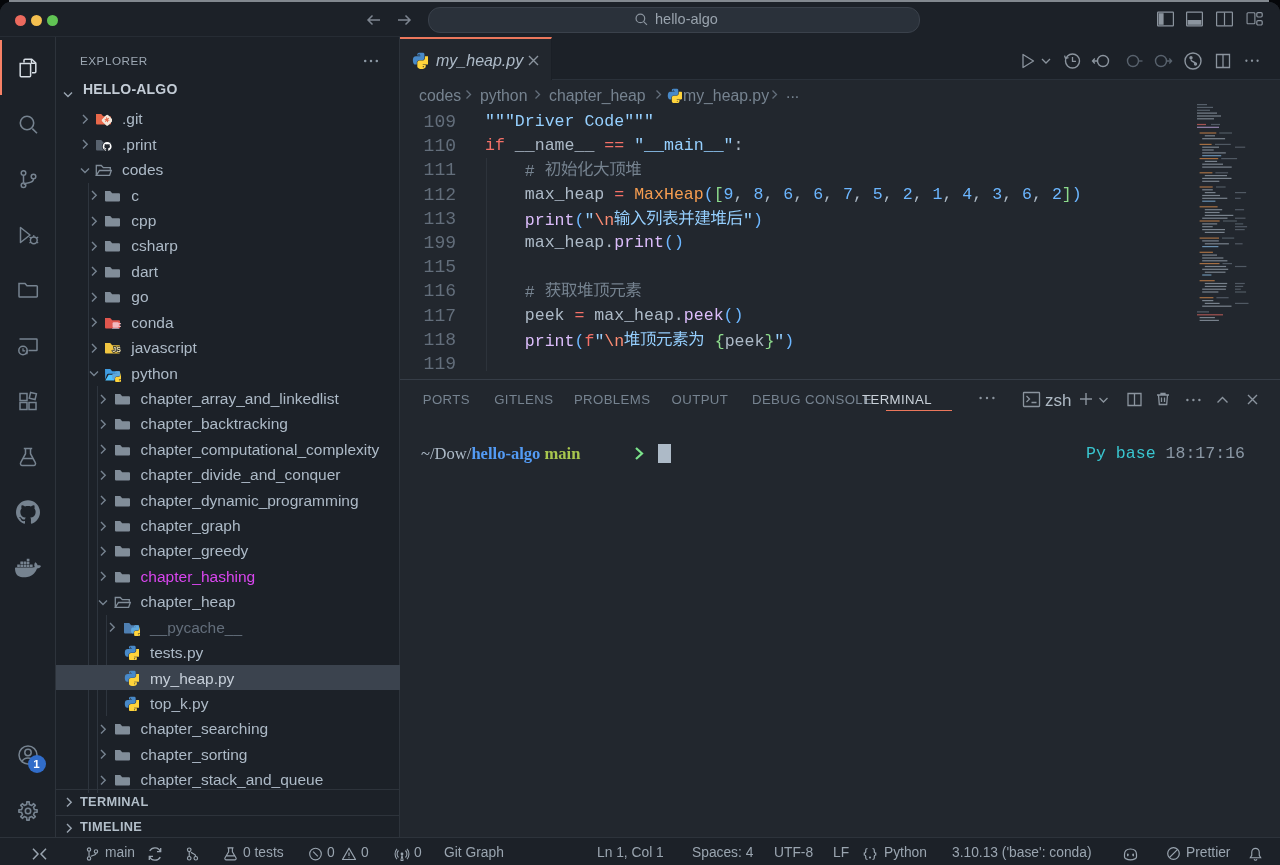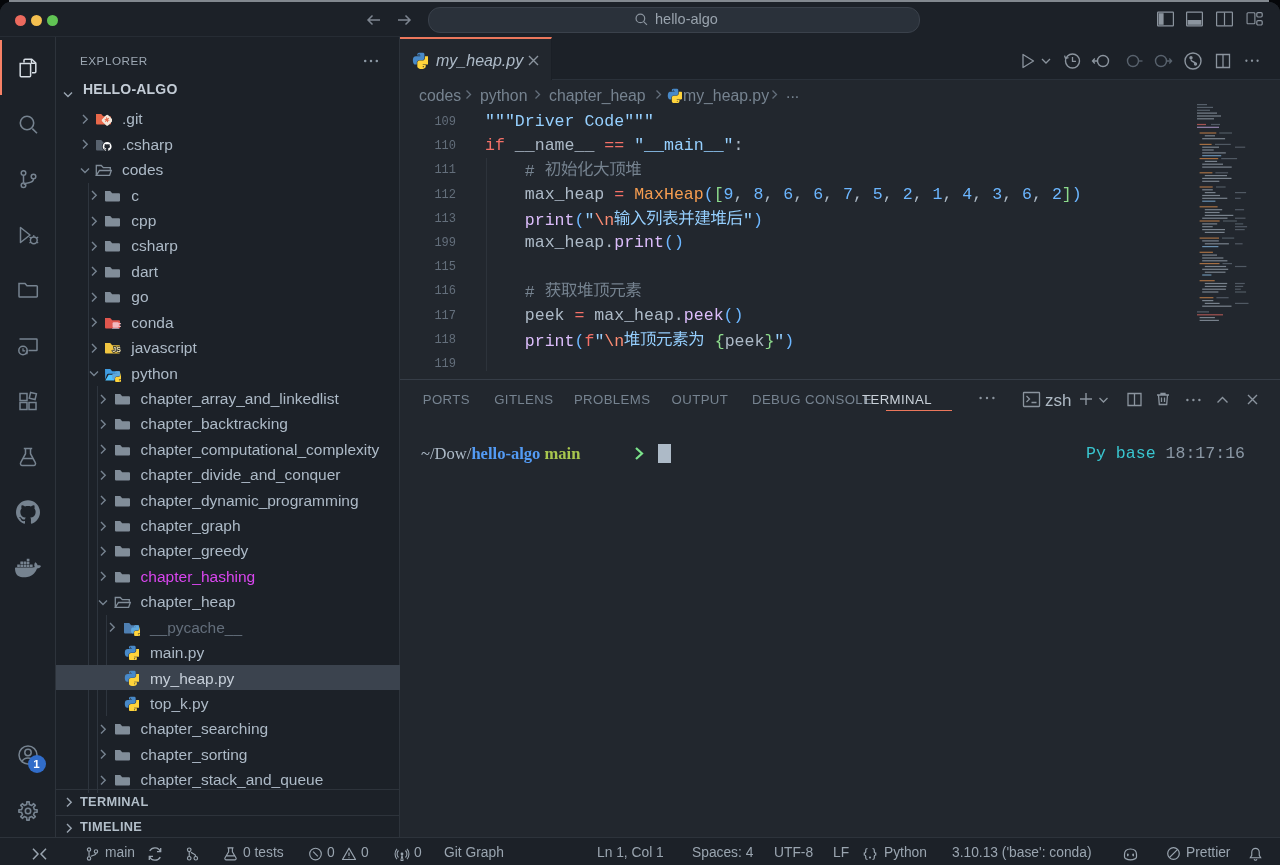--- a/index.html
+++ b/index.html
@@ -1,21 +1,21 @@
 <!DOCTYPE html>
 <html><head><meta charset="utf-8"><style>
 * { margin:0; padding:0; box-sizing:border-box; }
 html,body { width:1280px; height:865px; background:#05070a; overflow:hidden; font-family:"Liberation Sans",sans-serif; }
 .abs { position:absolute; }
 #win { position:absolute; left:0; top:2px; width:1280px; height:863px; background:#22272e; border-radius:11px 11px 0 0; }
 #titlebar { position:absolute; left:0; top:2px; width:1280px; height:35px; background:#1c2128; border-radius:11px 11px 0 0; border-bottom:1px solid #262c34; }
 #activity { position:absolute; left:0; top:37px; width:56px; height:800px; background:#1c2128; border-right:1px solid #2d333b; }
 #sidebar { position:absolute; left:56px; top:37px; width:344px; height:800px; background:#1c2128; border-right:1px solid #2d333b; font-size:15px; color:#adbac7; }
 .trow { position:absolute; left:0; width:344px; height:25.4px; }
-.gut { right:824px; width:50px; text-align:right; color:#636e7b; font-family:"Liberation Mono",monospace; font-size:12px; line-height:24.2px; }
+.gut { right:824px; width:50px; text-align:right; color:#636e7b; font-family:"Liberation Mono",monospace; font-size:18px; line-height:24.2px; }
 .code { font-family:"Liberation Mono",monospace; font-size:16.57px; line-height:24.2px; white-space:pre; }
 .code svg path { fill:currentColor; }
 #statusbar { position:absolute; left:0; top:837px; width:1280px; height:28px; background:#1c2128; border-top:1px solid #2d333b; }
 .sb { font-size:13.8px; color:#9aa5b0; }
 b { font-weight:700; }
 </style></head><body>
 <div id="win"></div>
 <div class="abs" style="left:9px;top:0;width:1260px;height:1.6px;background:#82888f"></div>
 <div id="titlebar"></div>
 <div class="abs" style="left:14.5px;top:15.2px;width:11px;height:11px;border-radius:50%;background:#ec6a5e"></div>
@@ -133,21 +133,21 @@
     <svg class="abs" style="left:78.5px;top:138.32px" width="12" height="12" viewBox="0 0 12 12">
       <path d="M4 2l4.2 4.2L4 10.4" fill="none" stroke="#768390" stroke-width="1.4"></path>
     </svg>
     <svg class="abs" style="left:95.0px;top:136.72px" width="17" height="16" viewBox="0 0 17 15">
       <path fill="#58626e" d="M1 2.5h5.2l2 2.2H15a1 1 0 011 1V12a1 1 0 01-1 1H2a1 1 0 01-1-1z"></path>
       <g transform="translate(7,3.6)">
         <circle cx="5" cy="5.3" r="5.1" fill="#22272e"></circle>
         <path fill="#fff" transform="translate(.7,.9) scale(0.37)" d="M12 .297c-6.63 0-12 5.373-12 12 0 5.303 3.438 9.8 8.205 11.385.6.113.82-.258.82-.577 0-.285-.01-1.04-.015-2.04-3.338.724-4.042-1.61-4.042-1.61C4.422 18.07 3.633 17.7 3.633 17.7c-1.087-.744.084-.729.084-.729 1.205.084 1.838 1.236 1.838 1.236 1.07 1.835 2.809 1.305 3.495.998.108-.776.417-1.305.76-1.605-2.665-.3-5.466-1.332-5.466-5.93 0-1.31.465-2.38 1.235-3.22-.135-.303-.54-1.523.105-3.176 0 0 1.005-.322 3.3 1.23.96-.267 1.98-.399 3-.405 1.02.006 2.04.138 3 .405 2.28-1.552 3.285-1.23 3.285-1.23.645 1.653.24 2.873.12 3.176.765.84 1.23 1.91 1.23 3.22 0 4.61-2.805 5.625-5.475 5.92.42.36.81 1.096.81 2.22 0 1.606-.015 2.896-.015 3.286 0 .315.21.69.825.57C20.565 22.092 24 17.592 24 12.297c0-6.627-5.373-12-12-12"></path>
       </g>
     </svg>
-    <span class="abs" style="left:122.0px;top:135.7px;color:#adbac7">.csharp</span>
+    <span class="abs" style="left:122.0px;top:135.7px;color:#adbac7">.print</span>
     <svg class="abs" style="left:78.5px;top:163.73999999999998px" width="12" height="12" viewBox="0 0 12 12">
       <path d="M2 4.5l4 4 4-4" fill="none" stroke="#768390" stroke-width="1.4"></path>
     </svg>
     <svg class="abs" style="left:95.0px;top:162.14px" width="17" height="16" viewBox="0 0 17 15">
       <path fill="none" stroke="#818d99" stroke-width="1.3" d="M1.3 12.8V3h5l2 2.2h7v2"></path>
       <path fill="none" stroke="#818d99" stroke-width="1.3" d="M4.5 8h11.8l-1.7 4.9H1.3z"></path>
     </svg>
     <span class="abs" style="left:122.0px;top:161.1px;color:#adbac7">codes</span>
     <svg class="abs" style="left:87.80000000000001px;top:189.16px" width="12" height="12" viewBox="0 0 12 12">
       <path d="M4 2l4.2 4.2L4 10.4" fill="none" stroke="#768390" stroke-width="1.4"></path>
@@ -292,21 +292,21 @@
         <path fill="#5fa8dc" d="M54.3 5c-10 0-18.8 1.6-18.8 9.2v9.9h20v3.5H24.9c-8 0-15 4.8-17.2 14-2.5 10.5-2.6 17 0 28 2 8.1 6.6 14 14.6 14h9.5V71.7c0-9.1 7.9-17.2 17.2-17.2h19.9c7.7 0 14-6.3 14-14V14.2C82.9 6.7 76.6 5 68.9 5zm-7.6 7.4c2.1 0 3.8 1.7 3.8 3.8s-1.7 3.7-3.8 3.7-3.8-1.6-3.8-3.7 1.7-3.8 3.8-3.8z"></path>
       </g>
     </svg>
     <span class="abs" style="left:149.9px;top:618.7px;color:#636e7b">__pycache__</span>
     <svg class="abs" style="left:123.9px;top:644.72px;" width="15.5" height="15.5" viewBox="0 0 110 110">
 <g>
         <path fill="#4889c8" d="M54.3 5c-10 0-18.8 1.6-18.8 9.2v9.9h20v3.5H24.9c-8 0-15 4.8-17.2 14-2.5 10.5-2.6 17 0 28 2 8.1 6.6 14 14.6 14h9.5V71.7c0-9.1 7.9-17.2 17.2-17.2h19.9c7.7 0 14-6.3 14-14V14.2C82.9 6.7 76.6 5 68.9 5zm-7.6 7.4c2.1 0 3.8 1.7 3.8 3.8s-1.7 3.7-3.8 3.7-3.8-1.6-3.8-3.7 1.7-3.8 3.8-3.8z"></path>
 <path fill="#ffd43b" d="M86.4 27.7v11.6c0 9.5-8.1 17.5-17.3 17.5H49.2c-7.6 0-13.9 6.5-13.9 14.1v26.4c0 7.5 6.5 11.9 13.9 14 8.8 2.6 17.2 3.1 28.3 0 7.1-2 14-6.2 14-14v-9.9h-20v-3.4h29.9c8 0 11-5.6 13.8-14 2.9-8.7 2.8-17 0-28-2-7.9-5.8-14-13.8-14zm-11.2 66.3c2.1 0 3.8 1.7 3.8 3.7 0 2.1-1.7 3.8-3.8 3.8s-3.8-1.7-3.8-3.8c0-2 1.7-3.7 3.8-3.7z"></path>
       </g>
     </svg>
-    <span class="abs" style="left:149.9px;top:644.1px;color:#adbac7">main.py</span>
+    <span class="abs" style="left:149.9px;top:644.1px;color:#adbac7">tests.py</span>
     <div class="abs" style="left:56px;top:664.7px;width:344px;height:25.4px;background:#3b434e"></div>
     <svg class="abs" style="left:123.9px;top:670.14px;" width="15.5" height="15.5" viewBox="0 0 110 110">
 <g>
         <path fill="#4889c8" d="M54.3 5c-10 0-18.8 1.6-18.8 9.2v9.9h20v3.5H24.9c-8 0-15 4.8-17.2 14-2.5 10.5-2.6 17 0 28 2 8.1 6.6 14 14.6 14h9.5V71.7c0-9.1 7.9-17.2 17.2-17.2h19.9c7.7 0 14-6.3 14-14V14.2C82.9 6.7 76.6 5 68.9 5zm-7.6 7.4c2.1 0 3.8 1.7 3.8 3.8s-1.7 3.7-3.8 3.7-3.8-1.6-3.8-3.7 1.7-3.8 3.8-3.8z"></path>
 <path fill="#ffd43b" d="M86.4 27.7v11.6c0 9.5-8.1 17.5-17.3 17.5H49.2c-7.6 0-13.9 6.5-13.9 14.1v26.4c0 7.5 6.5 11.9 13.9 14 8.8 2.6 17.2 3.1 28.3 0 7.1-2 14-6.2 14-14v-9.9h-20v-3.4h29.9c8 0 11-5.6 13.8-14 2.9-8.7 2.8-17 0-28-2-7.9-5.8-14-13.8-14zm-11.2 66.3c2.1 0 3.8 1.7 3.8 3.7 0 2.1-1.7 3.8-3.8 3.8s-3.8-1.7-3.8-3.8c0-2 1.7-3.7 3.8-3.7z"></path>
       </g>
     </svg>
     <span class="abs" style="left:149.9px;top:669.5px;color:#c6cfd9">my_heap.py</span>
     <svg class="abs" style="left:123.9px;top:695.5600000000001px;" width="15.5" height="15.5" viewBox="0 0 110 110">
 <g>

